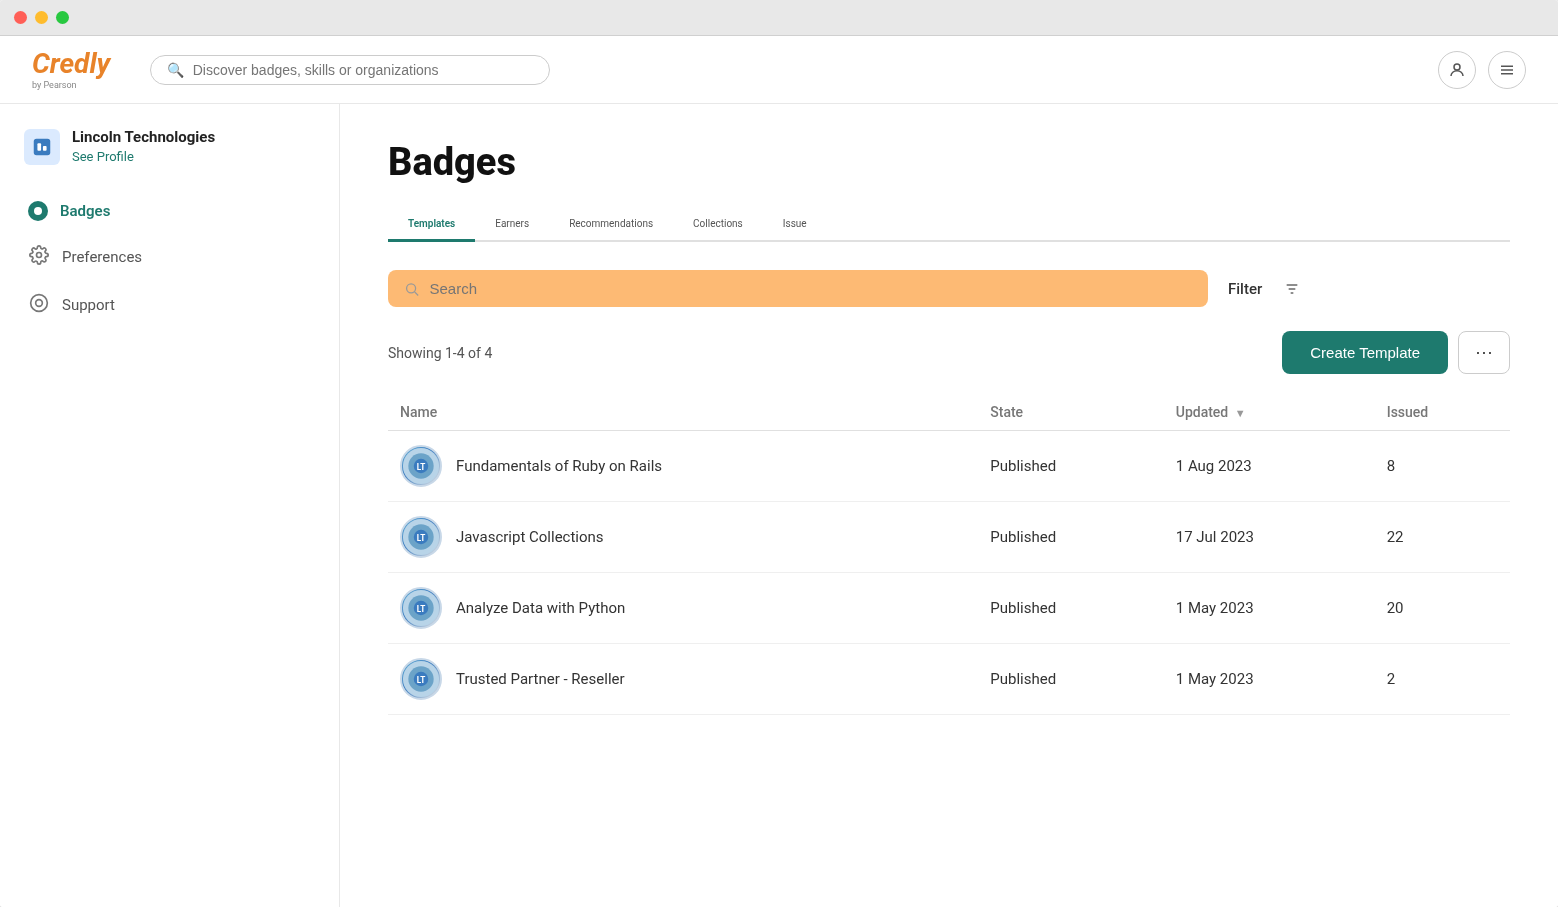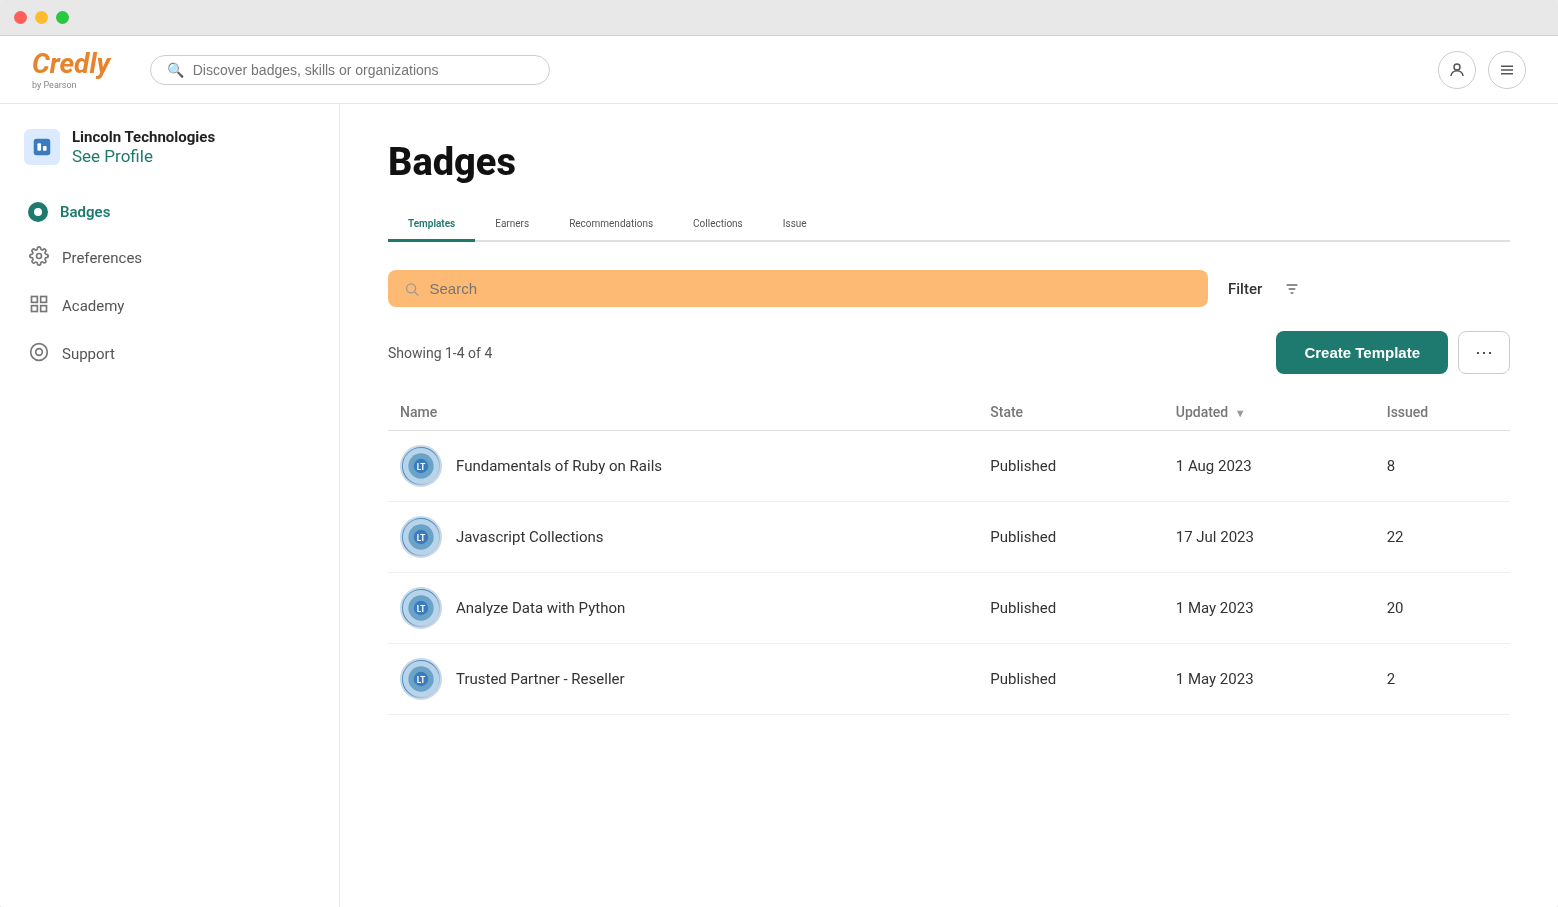--- a/index.html
+++ b/index.html
@@ -129,21 +129,21 @@
       color: #2563eb;
       font-weight: 700;
     }
     .org-info {}
     .org-name {
       font-size: 15px;
       font-weight: 700;
       color: #222;
     }
     .org-link {
-      font-size: 17px;
+      font-size: 13px;
       color: #1e7a6e;
       text-decoration: none;
       cursor: pointer;
     }
     .nav-item {
       display: flex;
       align-items: center;
       gap: 12px;
       padding: 12px 28px;
       cursor: pointer;
@@ -261,21 +261,21 @@
       display: flex;
       gap: 10px;
     }
     .btn-create {
       background: #1e7a6e;
       color: #fff;
       border: none;
       border-radius: 8px;
       padding: 12px 28px;
       font-size: 15px;
-      font-weight: 700;
+      font-weight: 400;
       cursor: pointer;
     }
     .btn-more {
       background: #fff;
       color: #333;
       border: 1.5px solid #ccc;
       border-radius: 8px;
       padding: 10px 16px;
       font-size: 18px;
       cursor: pointer;
@@ -386,31 +386,20 @@
         <span>Badges</span>
       </div>
       <div class="nav-item">
         <span class="nav-icon">
           <svg width="20" height="20" viewBox="0 0 24 24" fill="none" stroke="#777" stroke-width="2">
             <path d="M12 15a3 3 0 100-6 3 3 0 000 6z"></path>
             <path d="M19.4 15a1.65 1.65 0 00.33 1.82l.06.06a2 2 0 010 2.83 2 2 0 01-2.83 0l-.06-.06a1.65 1.65 0 00-1.82-.33 1.65 1.65 0 00-1 1.51V21a2 2 0 01-4 0v-.09A1.65 1.65 0 009 19.4a1.65 1.65 0 00-1.82.33l-.06.06a2 2 0 01-2.83-2.83l.06-.06A1.65 1.65 0 004.68 15a1.65 1.65 0 00-1.51-1H3a2 2 0 010-4h.09A1.65 1.65 0 004.6 9a1.65 1.65 0 00-.33-1.82l-.06-.06a2 2 0 012.83-2.83l.06.06A1.65 1.65 0 009 4.68a1.65 1.65 0 001-1.51V3a2 2 0 014 0v.09a1.65 1.65 0 001 1.51 1.65 1.65 0 001.82-.33l.06-.06a2 2 0 012.83 2.83l-.06.06A1.65 1.65 0 0019.4 9a1.65 1.65 0 001.51 1H21a2 2 0 010 4h-.09a1.65 1.65 0 00-1.51 1z"></path>
           </svg>
         </span>
         <span>Preferences</span>
-      </div>
-      <div class="nav-item">
-        <span class="nav-icon">
-          <svg width="20" height="20" viewBox="0 0 24 24" fill="none" stroke="#777" stroke-width="2">
-            <rect x="3" y="3" width="7" height="7"></rect>
-              <rect x="14" y="3" width="7" height="7"></rect>
-            <rect x="3" y="14" width="7" height="7"></rect>
-              <rect x="14" y="14" width="7" height="7"></rect>
-          </svg>
-        </span>
-        <span>Academy</span>
       </div>
       <div class="nav-item">
         <span class="nav-icon">
           <svg width="20" height="20" viewBox="0 0 24 24" fill="none" stroke="#777" stroke-width="2">
             <circle cx="12" cy="12" r="10"></circle>
             <circle cx="12" cy="12" r="4"></circle>
           </svg>
         </span>
         <span>Support</span>
       </div>

